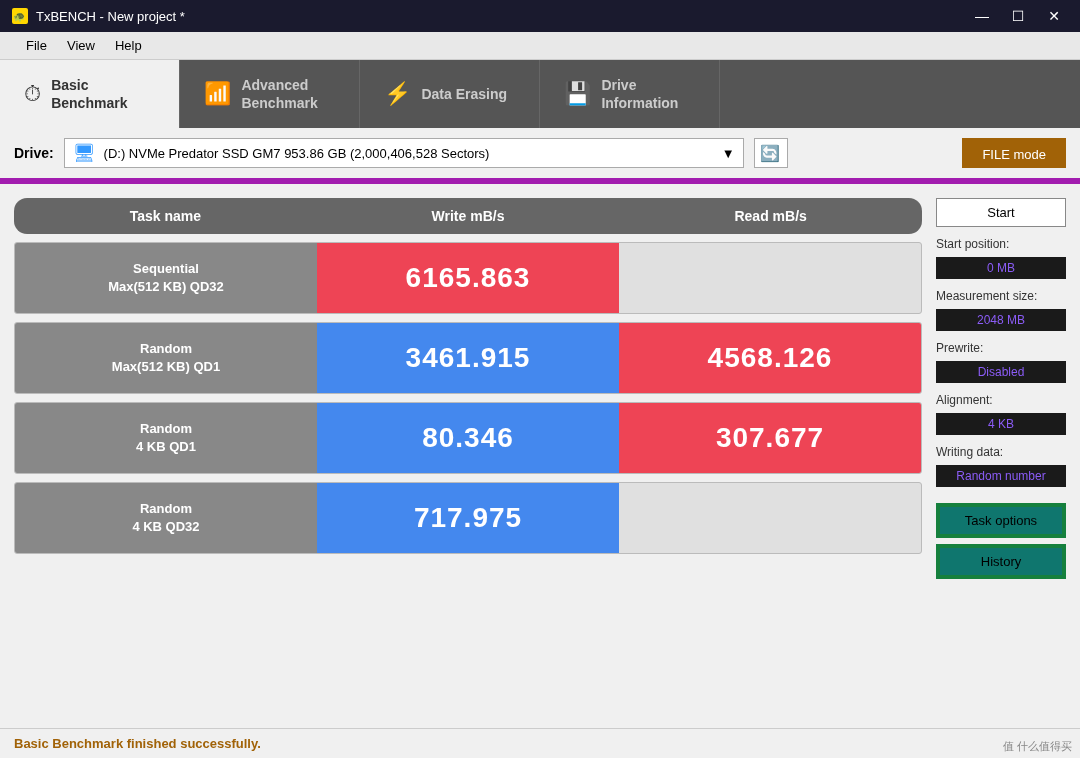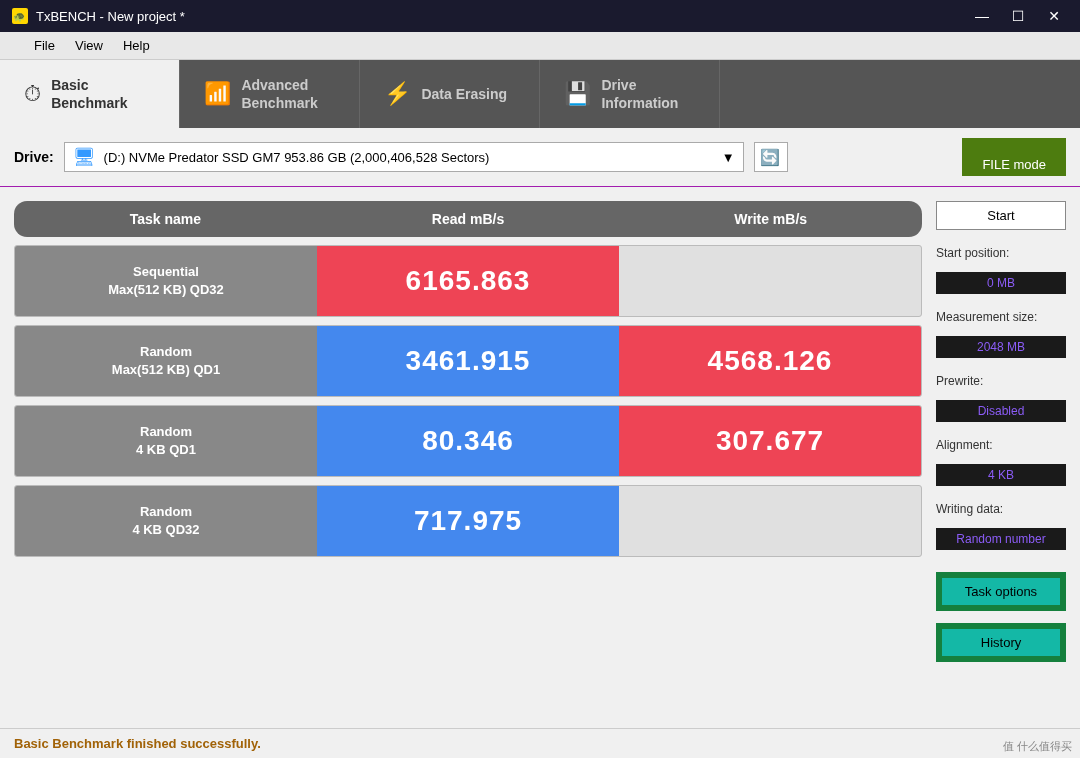--- a/index.html
+++ b/index.html
@@ -12,55 +12,55 @@
       padding: 0 12px; height: 32px; user-select: none;
     }
     .title-bar-left { display: flex; align-items: center; gap: 8px; color: white; font-size: 13px; }
     .title-bar-icon { width: 16px; height: 16px; background: #ffd700; border-radius: 2px; display: flex; align-items: center; justify-content: center; font-size: 10px; }
     .title-bar-controls { display: flex; gap: 8px; }
     .title-btn { width: 28px; height: 28px; display: flex; align-items: center; justify-content: center; cursor: pointer; border-radius: 4px; color: white; font-size: 14px; }
 
     
     .menu-bar {
       background: #e8e8e8; border-bottom: 1px solid #ccc;
-      display: flex; align-items: center; padding: 0 24px; height: 28px;
+      display: flex; align-items: center; padding: 0 16px; height: 28px;
     }
     .menu-item { padding: 4px 10px; cursor: pointer; font-size: 13px; border-radius: 3px; }
 
     
     .tab-bar {
       background: #555555; display: flex; align-items: stretch; height: 68px;
     }
     .tab {
       display: flex; align-items: center; gap: 10px; padding: 0 24px; cursor: pointer;
       color: #ccc; min-width: 180px; border-right: 1px solid #666;
     }
     .tab.active { background: #f0f0f0; color: #333; border-bottom: none; }
     .tab-icon { font-size: 22px; }
     .tab-label { font-size: 14px; font-weight: bold; line-height: 1.3; }
 
     
     .drive-bar {
       background: #f0f0f0; display: flex; align-items: center; padding: 10px 14px; gap: 10px;
-      border-bottom: 1px solid #a21caf;
+      border-bottom: 6px solid #a21caf;
     }
     .drive-label { font-size: 14px; font-weight: bold; }
     .drive-select {
       flex: 1; height: 30px; border: 1px solid #aaa; background: white;
       font-size: 13px; padding: 0 8px; display: flex; align-items: center; justify-content: space-between;
       cursor: pointer; max-width: 680px;
     }
     .drive-select-inner { display: flex; align-items: center; gap: 8px; font-size: 13px; }
     .drive-icon-blue { color: #3399ff; font-size: 18px; }
     .refresh-btn {
       width: 34px; height: 30px; border: 1px solid #aaa; background: white;
       display: flex; align-items: center; justify-content: center; cursor: pointer; font-size: 16px;
     }
     .file-mode-btn {
-      background: #4d7c0f; color: white; padding: 19px 20px; font-size: 13px;
+      background: #a16207; color: white; padding: 9px 20px; font-size: 13px;
       border: none; cursor: pointer; height: 30px; margin-left: auto;
     }
 
     
     .main-content {
       display: flex; gap: 0; padding: 14px 14px 0 14px; height: calc(758px - 32px - 28px - 68px - 52px - 30px);
     }
 
     
     .bench-table { flex: 1; margin-right: 14px; }
@@ -85,24 +85,24 @@
       display: flex; align-items: center; justify-content: center; letter-spacing: 1px;
       min-height: 70px;
     }
     .bench-write {
       background: #ee4455; color: white; font-size: 28px; font-weight: bold;
       display: flex; align-items: center; justify-content: center; letter-spacing: 1px;
       min-height: 70px;
     }
 
     
-    .right-panel { width: 130px; display: flex; flex-direction: column; gap: 12px; }
+    .right-panel { width: 130px; display: flex; flex-direction: column; gap: 6px; }
     .right-btn {
       width: 100%; padding: 6px 8px; font-size: 13px; cursor: pointer;
-      border: 6px solid #15803d; background: #14b8a6; text-align: center;
+      border: 4px solid #15803d; background: #0f766e; text-align: center;
     }
     .right-btn.start { border: 1px solid #888; background: white; font-weight: normal; }
     .right-label { font-size: 12px; color: #333; margin-top: 4px; }
     .right-value {
       background: #1a1a1a; color: #8b5cf6; font-size: 12px; padding: 4px 8px;
       text-align: center; width: 100%;
     }
 
     
     .status-bar {
@@ -167,22 +167,22 @@
   </div>
   <div class="refresh-btn">🔄</div>
   <button class="file-mode-btn">FILE mode</button>
 </div>
 
 <div class="main-content">
 
   <div class="bench-table">
     <div class="bench-header">
       <div class="bench-header-cell">Task name</div>
+      <div class="bench-header-cell">Write mB/s</div>
       <div class="bench-header-cell">Read mB/s</div>
-      <div class="bench-header-cell">Write mB/s</div>
     </div>
 
     <div class="bench-row">
       <div class="bench-task-name">Sequential<br>Max(512 KB) QD32</div>
       <div class="bench-write">6165.863</div>
     </div>
 
     <div class="bench-row">
       <div class="bench-task-name">Random<br>Max(512 KB) QD1</div>
       <div class="bench-read">3461.915</div>

